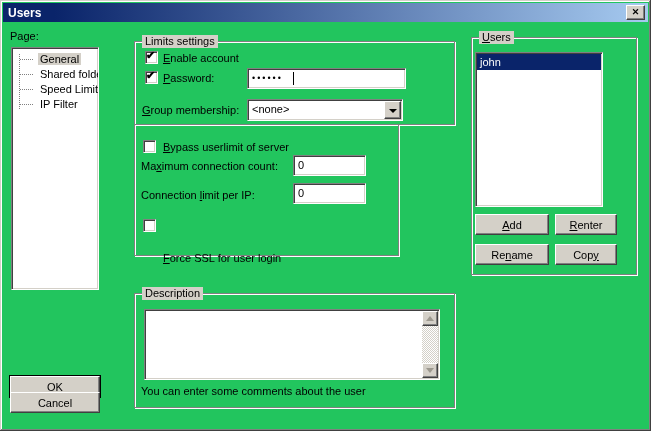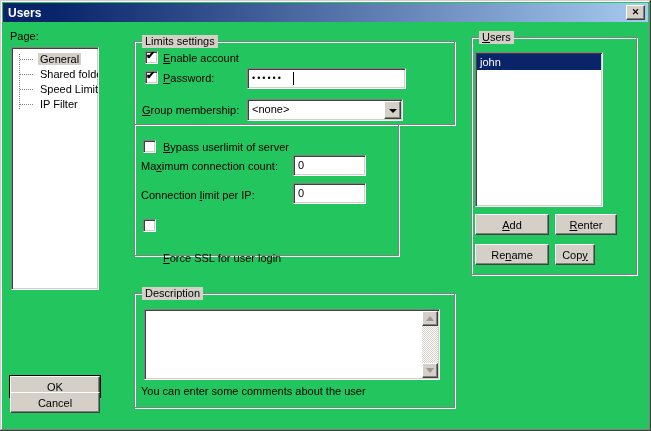--- a/index.html
+++ b/index.html
@@ -195,21 +195,21 @@
     </div>
     <div class="btn" style="left:3px; top:176px; width:74px; height:21px;">
       <span><span></span><u>A</u><span>dd</span></span>
     </div>
     <div class="btn" style="left:83px; top:176px; width:62px; height:21px;">
       <span><span></span><u>R</u><span>enter</span></span>
     </div>
     <div class="btn" style="left:3px; top:206px; width:74px; height:21px;">
       <span><span>Re</span><u>n</u><span>ame</span></span>
     </div>
-    <div class="btn" style="left:83px; top:206px; width:40px; height:21px;">
+    <div class="btn" style="left:83px; top:206px; width:62px; height:21px;">
       <span><span>Cop</span><u>y</u><span></span></span>
     </div>
   </div>
 
   <div class="btn default" style="left:10px; top:376px; width:90px; height:21px;">
     <span>OK</span>
   </div>
   <div class="btn" style="left:10px; top:392px; width:90px; height:21px;">
     <span>Cancel</span>
   </div>

